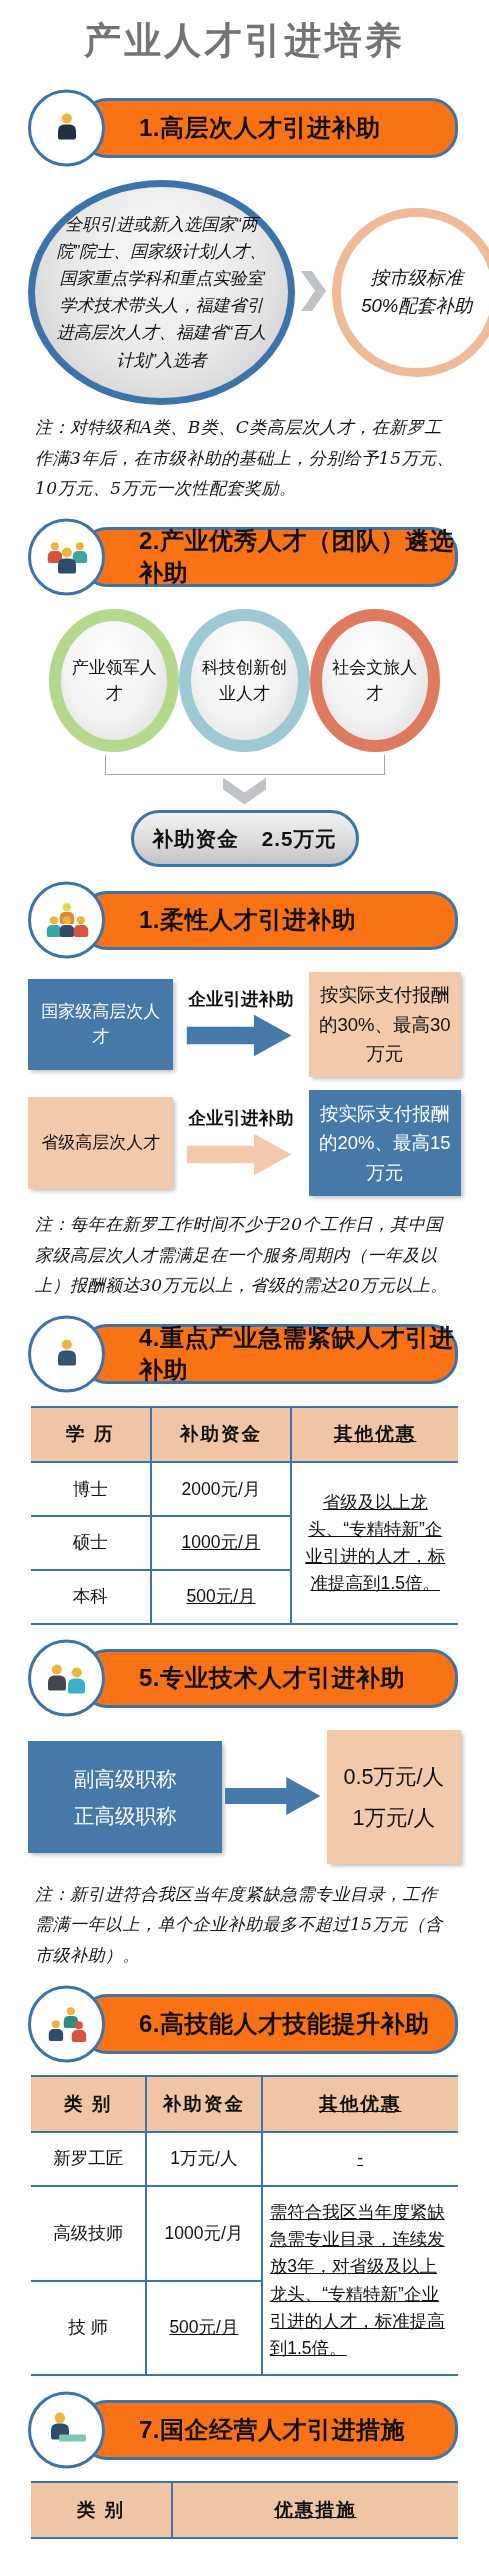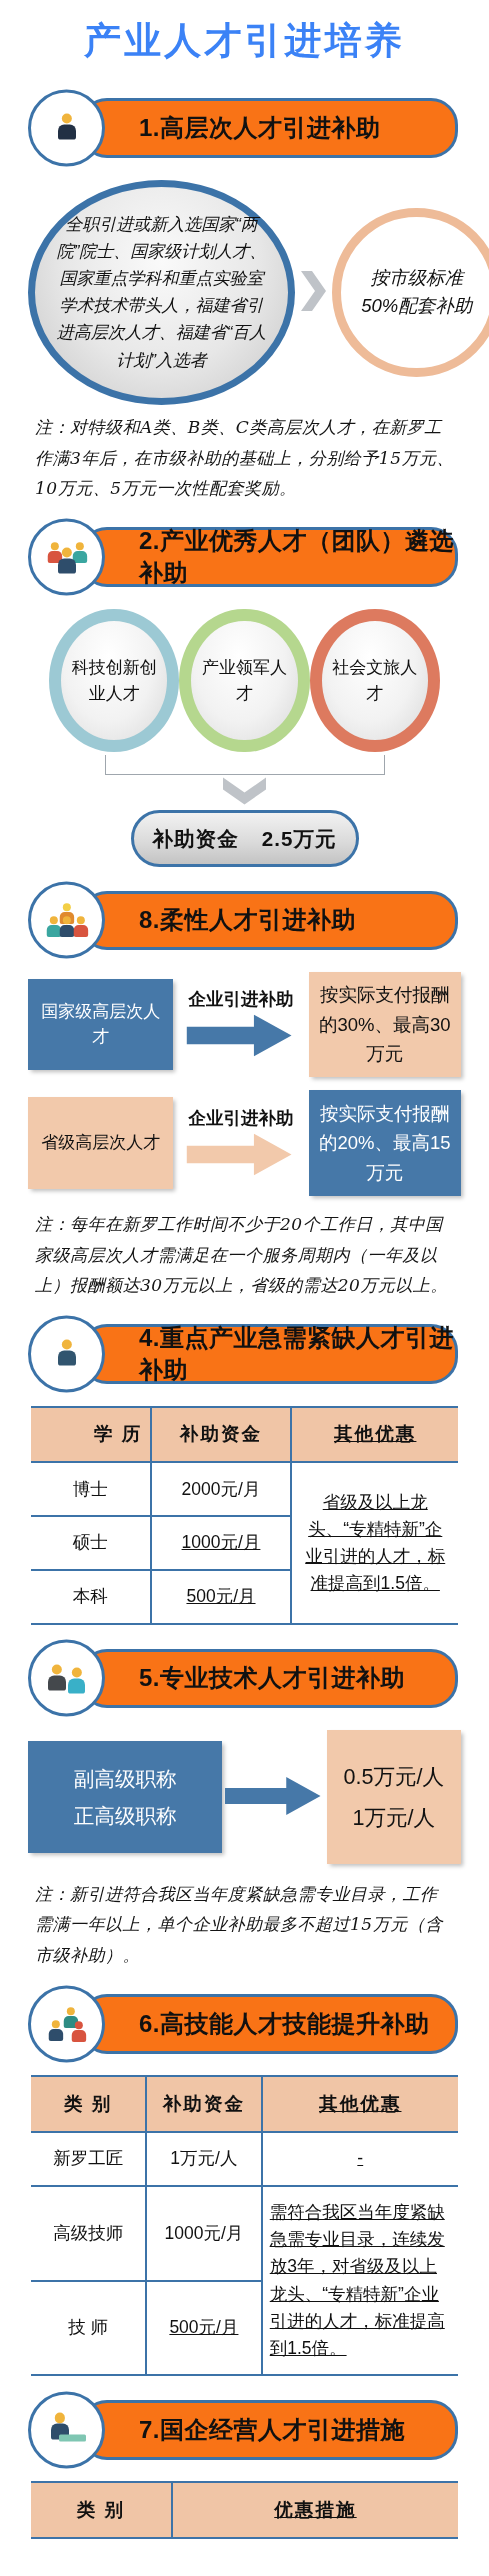--- a/index.html
+++ b/index.html
@@ -1,18 +1,18 @@
 <!DOCTYPE html>
 <html style="font-size:8.2px"><head>
 <meta charset="utf-8">
 <style>
   html,body{margin:0;padding:0;background:#fff;}
   .page{width:489px;min-height:3902px;margin:0 auto;background:#fff;
         font-family:"Liberation Sans","DejaVu Sans",sans-serif;color:#111;overflow:hidden;}
-  .main-title{ text-align:center;color:#3b82f6;font-size:37px;font-weight:bold;
+  .main-title{ text-align:center;color:#737373;font-size:37px;font-weight:bold;
         letter-spacing:3.1px;padding:15.5px 0 13.4px;}
   
   .sec{margin-bottom:17.5px;}
   .sec-head{position:relative;margin:13.4px 31px 15.5px 49px;height:72px;}
   .icon-circle{position:absolute;left:-20.6px;top:50%;transform:translateY(-50%);
         width:71px;height:71px;background:#fff;border:3.1px solid #3c73a8;border-radius:50%;
         z-index:2;display:flex;align-items:center;justify-content:center;}
   .sec-pill{position:absolute;left:31px;right:0;top:6.2px;bottom:6.2px;
         border:3.1px solid #3c73a8;border-radius:27px;background:#f97316;
         display:flex;align-items:center;padding-left:56px;
@@ -104,22 +104,22 @@
       <div class="icon-circle">
         <div class="figs">
           <div class="fig sm" style="left:1px;top:0;--b:#d8543f;"></div>
           <div class="fig sm" style="left:26px;top:0;--b:#3aa6a0;"></div>
           <div class="fig" style="left:13.4px;top:8.2px;--b:#2e4d6b;"></div>
         </div>
       </div>
       <div class="sec-pill">2.产业优秀人才（团队）遴选补助</div>
     </div>
     <div class="tri">
+      <div class="ring-ellipse rg-green">产业领军人才</div>
       <div class="ring-ellipse rg-teal">科技创新创业人才</div>
-      <div class="ring-ellipse rg-green">产业领军人才</div>
       <div class="ring-ellipse rg-red">社会文旅人才</div>
     </div>
     <div class="connector"></div>
     <span class="down-chev" style="width:43px;">
       <svg class="a-silver" style="display:block;margin:1px auto;" width="43" height="28" viewBox="0 0 80 50">
           <polygon points="0,0 0,22 40,50 80,22 80,0 40,28"></polygon>
         </svg>
     </span>
     <div class="fund-pill">
       <span>补助资金</span><span class="gap"></span><span>2.5万元</span>
@@ -129,21 +129,21 @@
   <div class="sec">
     <div class="sec-head">
       <div class="icon-circle">
         <div class="figs">
           <div class="fig sm" style="left:13.4px;top:-2.1px;--b:#e08a2e;--h:#f3cf46;"></div>
           <div class="fig sm" style="left:0;top:11.3px;--b:#3aa6a0;"></div>
           <div class="fig sm" style="left:13.4px;top:11.3px;--b:#2e4d6b;"></div>
           <div class="fig sm" style="left:27px;top:11.3px;--b:#d8543f;"></div>
         </div>
       </div>
-      <div class="sec-pill">8.柔性人才引进补助</div>
+      <div class="sec-pill">1.柔性人才引进补助</div>
     </div>
 
     <div class="frow">
       <div class="srcbox blue">国家级高层次人才</div>
       <div class="arrow-wrap">
         <div class="arrow-label">企业引进补助</div>
         <svg class="a-blue" width="129" height="47" viewBox="0 0 160 70">
             <polygon points="0,22 100,22 100,4 156,35 100,66 100,48 0,48"></polygon>
           </svg>
       </div>
@@ -169,21 +169,21 @@
       <div class="icon-circle">
         <div class="figs">
             <div class="fig" style="left:13.4px;top:3.1px;--b:#31556f;"></div>
           </div>
       </div>
       <div class="sec-pill">4.重点产业急需紧缺人才引进补助</div>
     </div>
     <table class="tbl">
       <tbody>
           <tr>
-        <th style="width:28%;text-align:right;">学 历</th>
+        <th style="width:28%;">学 历</th>
         <th style="width:33%;">补助资金</th>
         <th>其他优惠</th>
       </tr>
       <tr>
         <td>博士</td>
         <td>2000元/月</td>
         <td rowspan="3" class="pre">省级及以上龙头、“专精特新”企业引进的人才，标准提高到1.5倍。</td>
       </tr>
       <tr>
         <td>硕士</td>

